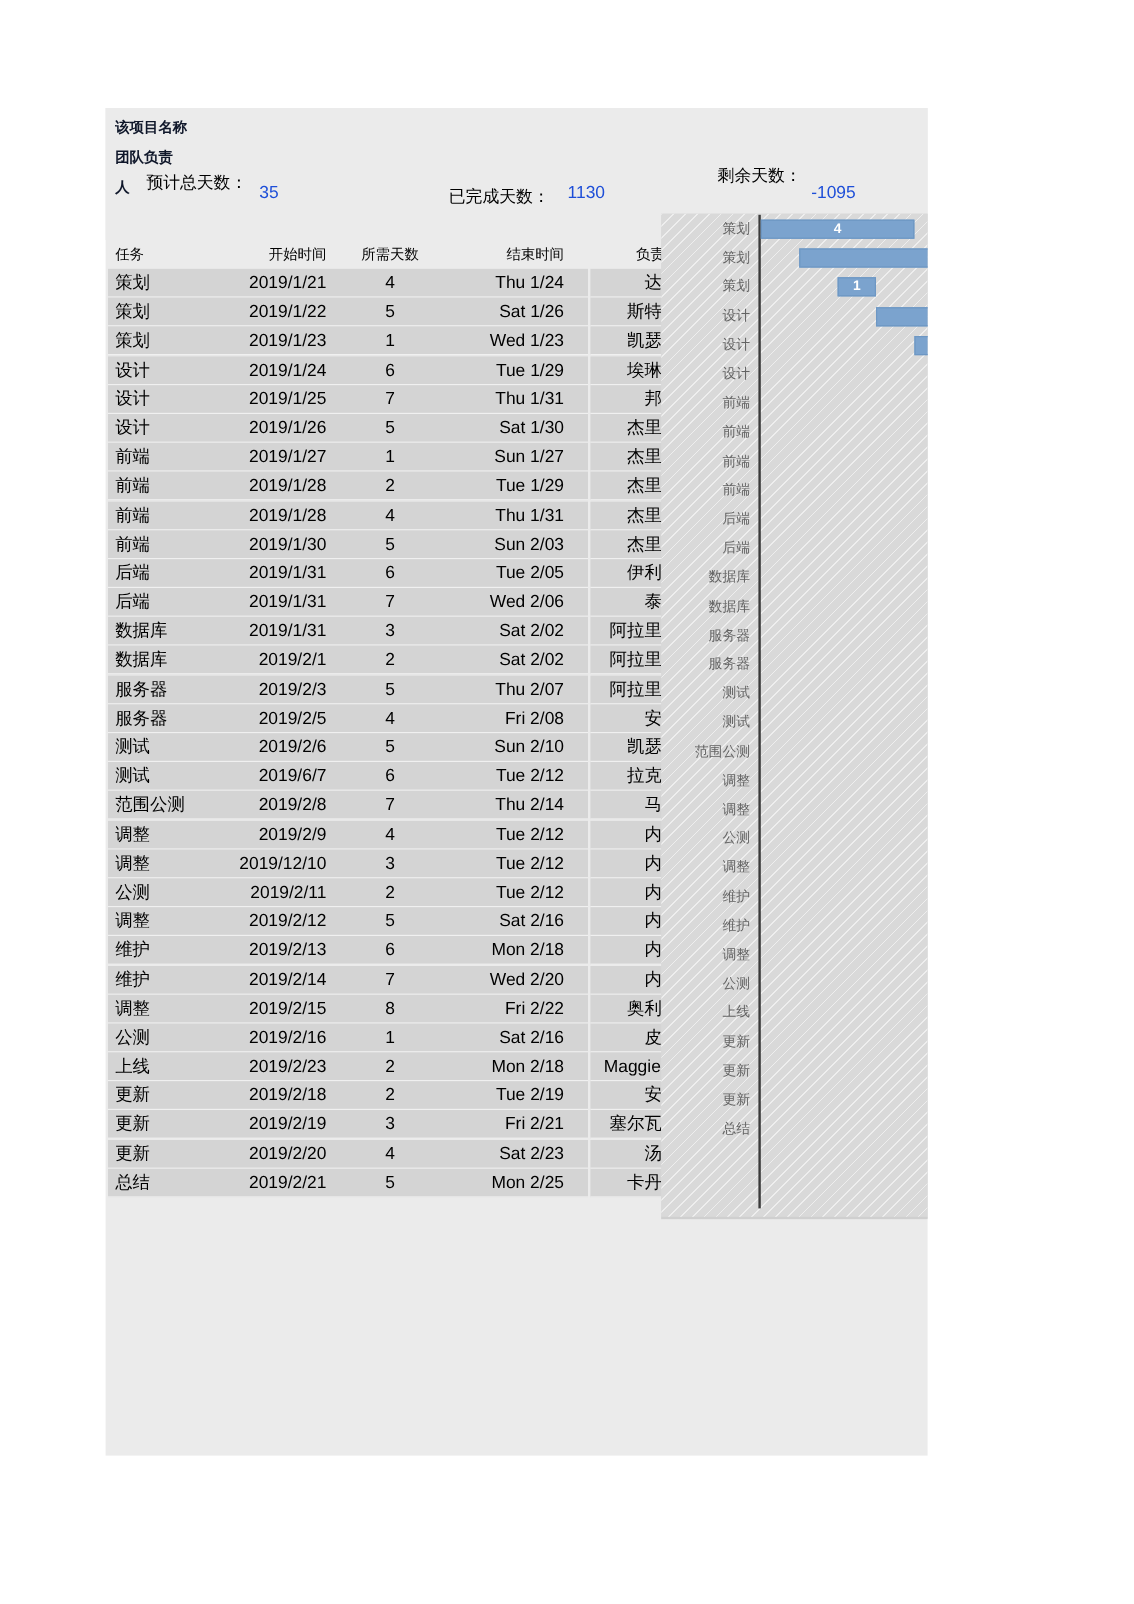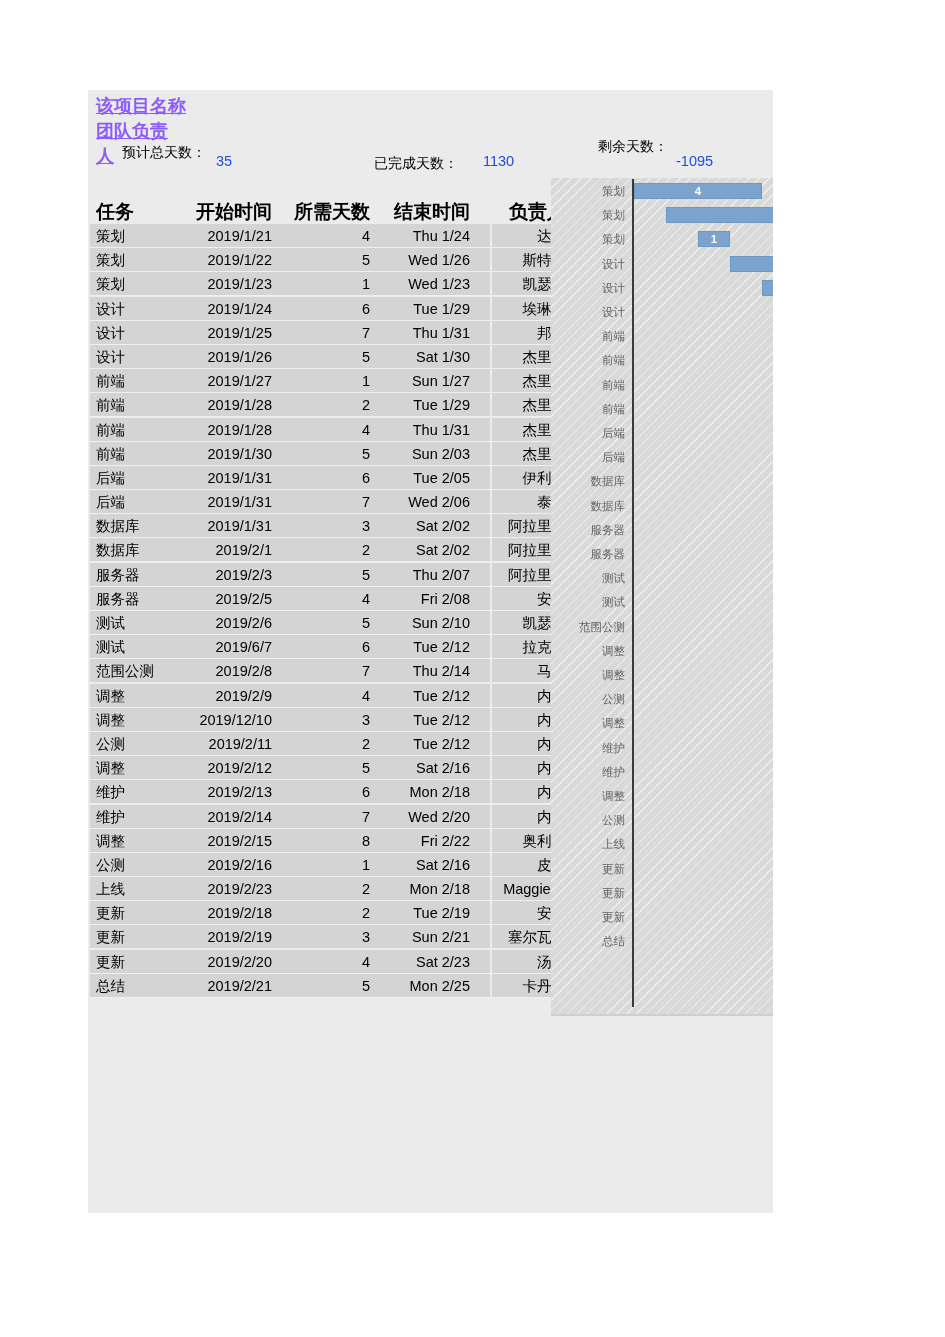--- a/index.html
+++ b/index.html
@@ -10,52 +10,52 @@
   }
   #page{position:absolute;left:8px;top:22px;width:929px;height:1294px;background:#ffffff;}
 
   
   #sheet{position:absolute;left:80px;top:68px;width:685px;height:1123px;background:#ebebeb;}
 
   
   #summary{position:absolute;left:0;top:0;width:685px;height:110px;background:#ebebeb;}
 
   .proj-label{
-    position:absolute;font-weight:bold;font-size:18px;color:#8b5cf6;
-    line-height:25px;letter-spacing:0px;white-space:nowrap;text-decoration:underline;
+    position:absolute;font-weight:bold;font-size:12px;color:#0f172a;
+    line-height:25px;letter-spacing:0px;white-space:nowrap;
   }
   #proj-name{left:8px;top:4px;}
   #proj-owner{left:8px;top:29px;}
   #proj-owner2{left:8px;top:54px;}
 
   .sum-label{
     position:absolute;font-size:14px;color:#000;white-space:nowrap;
     line-height:20px;text-align:right;
   }
   .sum-val{position:absolute;font-size:14.5px;color:#1d4ed8;white-space:nowrap;}
 
   #lbl-total{left:10px;top:52px;width:108px;}
   #val-total{left:128px;top:63px;}
   #lbl-done{left:190px;top:63px;width:180px;}
-  #val-done{left:385px;top:63px;margin-left:10px;}
+  #val-done{left:385px;top:63px;}
   #lbl-left{left:400px;top:46px;width:180px;}
   #val-left{left:588px;top:63px;}
 
   
   #table{position:absolute;left:0;top:110px;width:685px;}
   .row{position:relative;height:24.2px;}
   .hdr{height:24px;}
   .cell{
     position:absolute;top:0;height:24.2px;line-height:24.2px;
     font-size:14.5px;color:#000;white-space:nowrap;overflow:hidden;
   }
-  .hdr .cell{font-weight:bold;font-size:19px;}
+  .hdr .cell{font-weight:normal;font-size:12px;}
   .c-task{left:8px;width:88px;text-align:left;}
   .c-start{left:96px;width:88px;text-align:right;}
-  .c-days{left:192px;width:90px;text-align:right;}
+  .c-days{left:192px;width:90px;text-align:center;}
   .c-end{left:292px;width:90px;text-align:right;}
   .c-owner{left:388px;width:90px;text-align:right;}
 
   .band{
     position:absolute;left:2px;top:0;height:23px;background:#d4d4d4;
     border-bottom:1px solid #f0f0f0;
   }
   .band-a{left:2px;width:400px;}
   .band-b{left:404px;width:78px;}
 
@@ -126,21 +126,21 @@
             <div class="cell c-days">4</div>
             <div class="cell c-end">Thu  1/24</div>
             <div class="cell c-owner">达蒙</div>
           </div>
           <div class="row">
             <div class="band band-a"></div>
             <div class="band band-b"></div>
             <div class="cell c-task">策划</div>
             <div class="cell c-start">2019/1/22</div>
             <div class="cell c-days">5</div>
-            <div class="cell c-end">Wed  1/26</div>
+            <div class="cell c-end">Sat  1/26</div>
             <div class="cell c-owner">斯特芬</div>
           </div>
           <div class="row">
             <div class="band band-a"></div>
             <div class="band band-b"></div>
             <div class="cell c-task">策划</div>
             <div class="cell c-start">2019/1/23</div>
             <div class="cell c-days">1</div>
             <div class="cell c-end">Wed  1/23</div>
             <div class="cell c-owner">凯瑟琳</div>
@@ -378,21 +378,21 @@
             <div class="cell c-days">2</div>
             <div class="cell c-end">Tue  2/19</div>
             <div class="cell c-owner">安娜</div>
           </div>
           <div class="row">
             <div class="band band-a"></div>
             <div class="band band-b"></div>
             <div class="cell c-task">更新</div>
             <div class="cell c-start">2019/2/19</div>
             <div class="cell c-days">3</div>
-            <div class="cell c-end">Sun  2/21</div>
+            <div class="cell c-end">Fri  2/21</div>
             <div class="cell c-owner">塞尔瓦托</div>
           </div>
           <div class="row">
             <div class="band band-a"></div>
             <div class="band band-b"></div>
             <div class="cell c-task">更新</div>
             <div class="cell c-start">2019/2/20</div>
             <div class="cell c-days">4</div>
             <div class="cell c-end">Sat  2/23</div>
             <div class="cell c-owner">汤姆</div>

